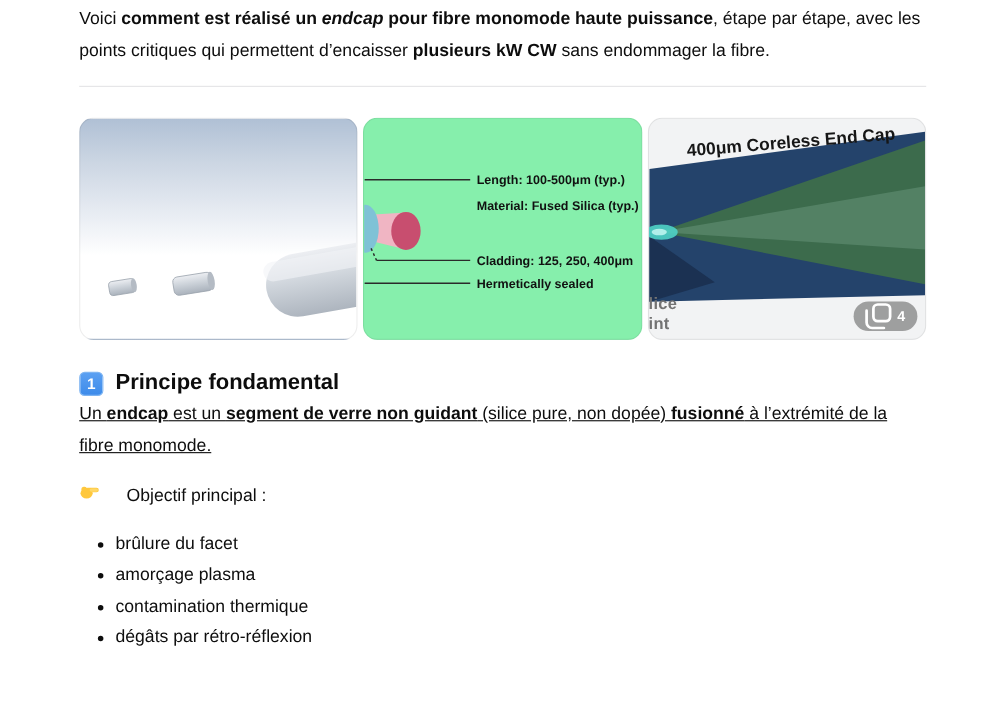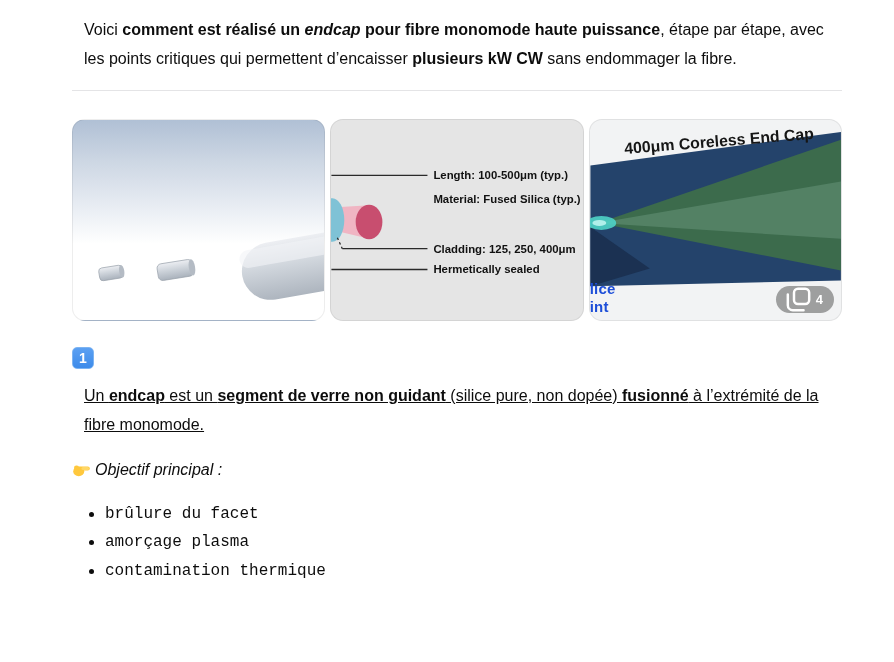--- a/index.html
+++ b/index.html
@@ -4,61 +4,61 @@
 <style>
   html,body{margin:0;padding:0;}
   body{
     width:894px;height:662px;overflow:hidden;background:#ffffff;
     font-family:"Liberation Sans","DejaVu Sans",sans-serif;
     color:#0d0d0d;-webkit-font-smoothing:antialiased;
   }
   .content{padding:3px 52px 0 72px;}
   .b{font-weight:700;}
   .i{font-style:italic;}
-  p.body-text{margin:12px;font-size:16px;line-height:29px;}
+  p.body-text{margin:0;font-size:16px;line-height:29px;}
   .divider{border:none;border-top:1px solid #e4e4e6;margin:17px 0 0 0;}
 
   
   .gallery{margin-top:28px;display:flex;gap:5px;height:202px;}
   .img-card{
     flex:1;position:relative;border-radius:13px;overflow:hidden;
-    border:1px solid rgba(0,0,0,0.07);background:#e5e5e5;cursor:pointer;
+    border:1px solid rgba(0,0,0,0.07);background:#86efac;cursor:pointer;
   }
   .img-card svg{display:block;width:100%;height:100%;}
   .card-render{background:linear-gradient(180deg,#b0c0d5 0%,#ccd6e3 20%,#eaeef4 45%,#ffffff 62%);}
   .card-photo{background:#f2f3f4;}
   .count-badge{
     position:absolute;right:7px;bottom:7px;height:27px;padding:0 11px 0 9px;
     border-radius:14px;background:rgba(135,135,135,0.78);
     display:flex;align-items:center;gap:4px;color:#fff;
     font-size:13px;font-weight:700;
   }
   .photo-frag{
-    position:absolute;left:0;bottom:4px;color:#1d4ed8;
+    position:absolute;left:0;bottom:4px;color:#737373;
     font-size:15px;font-weight:700;line-height:18px;letter-spacing:.2px;
   }
 
   
   .section-heading{margin-top:26px;display:flex;align-items:center;gap:11px;}
   .keycap{
     width:22px;height:22px;border-radius:5px;flex:0 0 auto;
     background:linear-gradient(180deg,#5ba0f2 0%,#3d8bea 100%);
     border:1px solid #7db4f2;box-sizing:border-box;
     color:#fff;font-size:14px;font-weight:700;
     display:flex;align-items:center;justify-content:center;
   }
   .section-heading h2{margin:0;font-size:20px;font-weight:700;line-height:27px;}
 
   .para2{margin-top:12px;text-decoration:underline;}
   .objective{margin-top:17px;font-size:16px;line-height:27.5px;}
-  .objective .lead{display:flex;align-items:center;gap:4px;font-style:italic;}
+  .objective .lead{display:flex;align-items:flex-start;gap:24px;}
   .hand-icon{display:inline-block;width:19px;height:19px;}
 
   
-  ul.bullets{list-style:none;margin:16px 0 0 0;padding:0;font-family:Liberation Mono, monospace;}
+  ul.bullets{list-style:none;margin:16px 0 0 0;padding:0;}
   ul.bullets li{
     position:relative;padding-left:33px;font-size:16px;line-height:28.5px;
   }
   ul.bullets li::before{
     content:"";position:absolute;left:17px;top:12px;width:5px;height:5px;
     border-radius:50%;background:#0d0d0d;
   }
 </style>
 </head>
 <body>
@@ -135,20 +135,21 @@
           <path d="M16.5 21.5 H7 a4.5 4.5 0 0 1 -4.5 -4.5 V7.5"></path>
         </svg>
         <span>4</span>
       </div>
     </div>
 
   </div>
 
   <div class="section-heading">
     <span class="keycap">1</span>
+    <h2>Principe fondamental</h2>
   </div>
 
   <p class="body-text para2"><span>Un </span><span class="b">endcap</span><span> est un </span><span class="b">segment de verre non guidant</span><span> (silice pure, non dopée) </span><span class="b">fusionné</span><span> à l’extrémité de la fibre monomode.</span></p>
 
   <div class="objective">
     <div class="lead">
       <svg class="hand-icon" viewBox="0 0 24 24">
         <g fill="#FFC83D">
           <ellipse cx="8.5" cy="14.5" rx="7" ry="6"></ellipse>
           <rect x="7" y="8.2" width="15.5" height="5.2" rx="2.6"></rect>
@@ -157,15 +158,16 @@
         <rect x="12" y="8.9" width="9.5" height="3.8" rx="1.9" fill="#FFD766"></rect>
       </svg>
       <span>Objectif principal :</span>
     </div>
   </div>
 
   <ul class="bullets">
     <li>brûlure du facet</li>
     <li>amorçage plasma</li>
     <li>contamination thermique</li>
+    <li>dégâts par rétro-réflexion</li>
   </ul>
 
 </div>
 
 </body></html>

